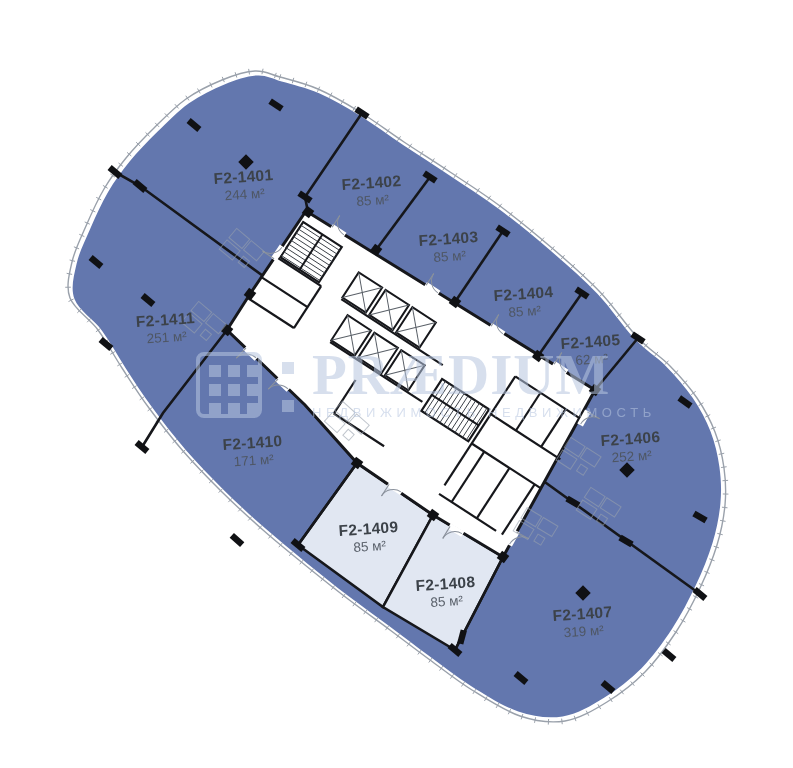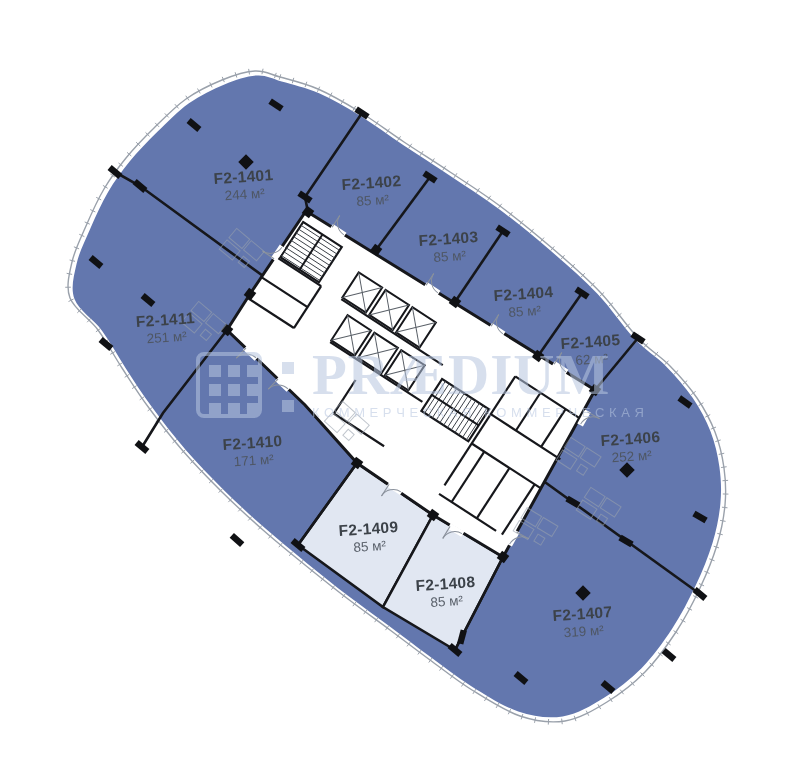--- a/index.html
+++ b/index.html
@@ -460,16 +460,16 @@
         <i></i>
         <i></i>
         <i></i>
     </div>
     <div class="wm-colon">
         <i></i>
         <i></i>
       </div>
     <div class="wm-text">
       <div class="wm-brand">PRÆDIUM</div>
-      <div class="wm-tagline">КОММЕРЧЕСКАЯ КОММЕРЧЕСКАЯ</div>
+      <div class="wm-tagline">НЕДВИЖИМОСТЬ НЕДВИЖИМОСТЬ</div>
     </div>
   </div>
 </div>
 
 </body></html>

